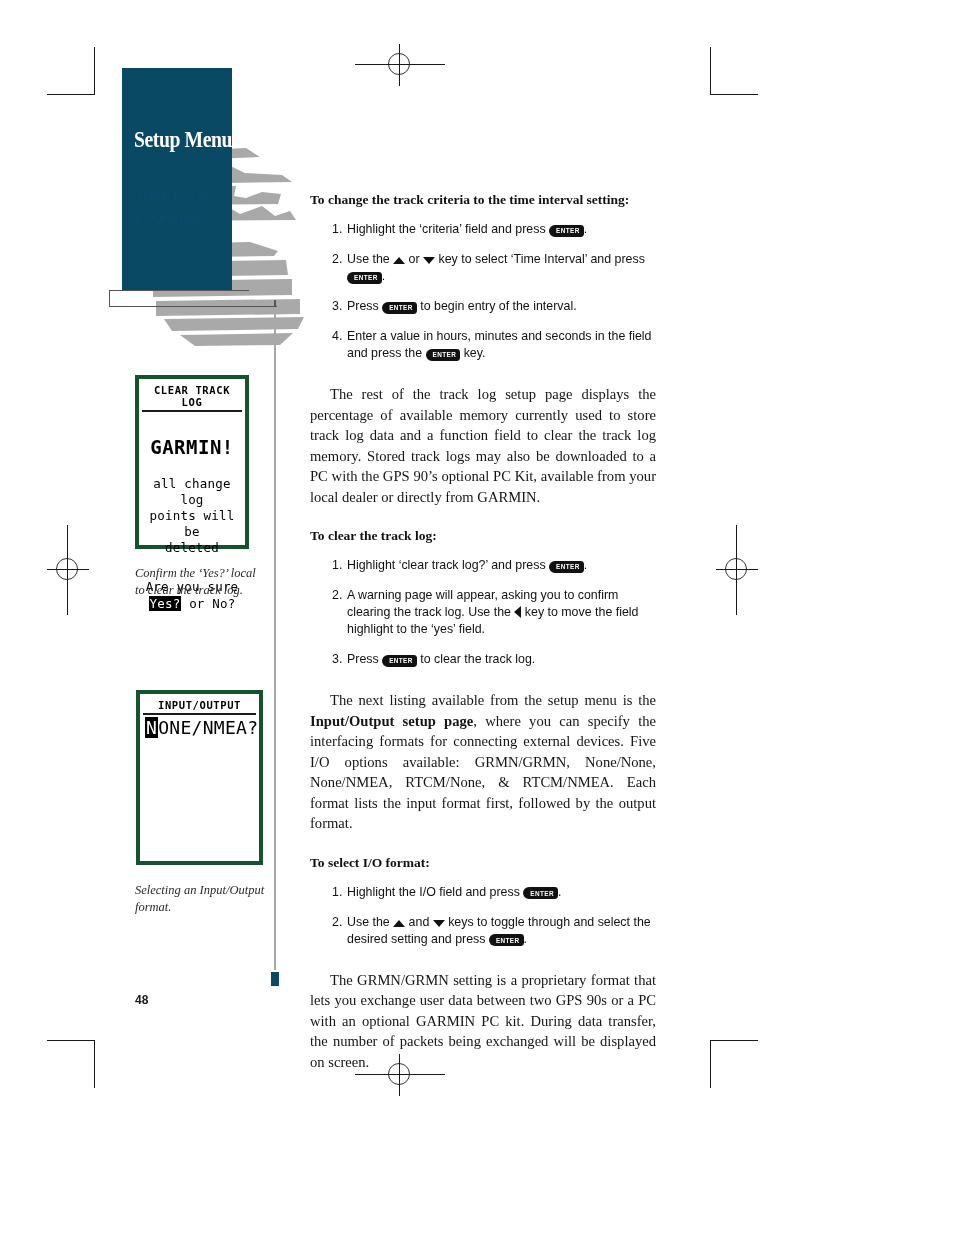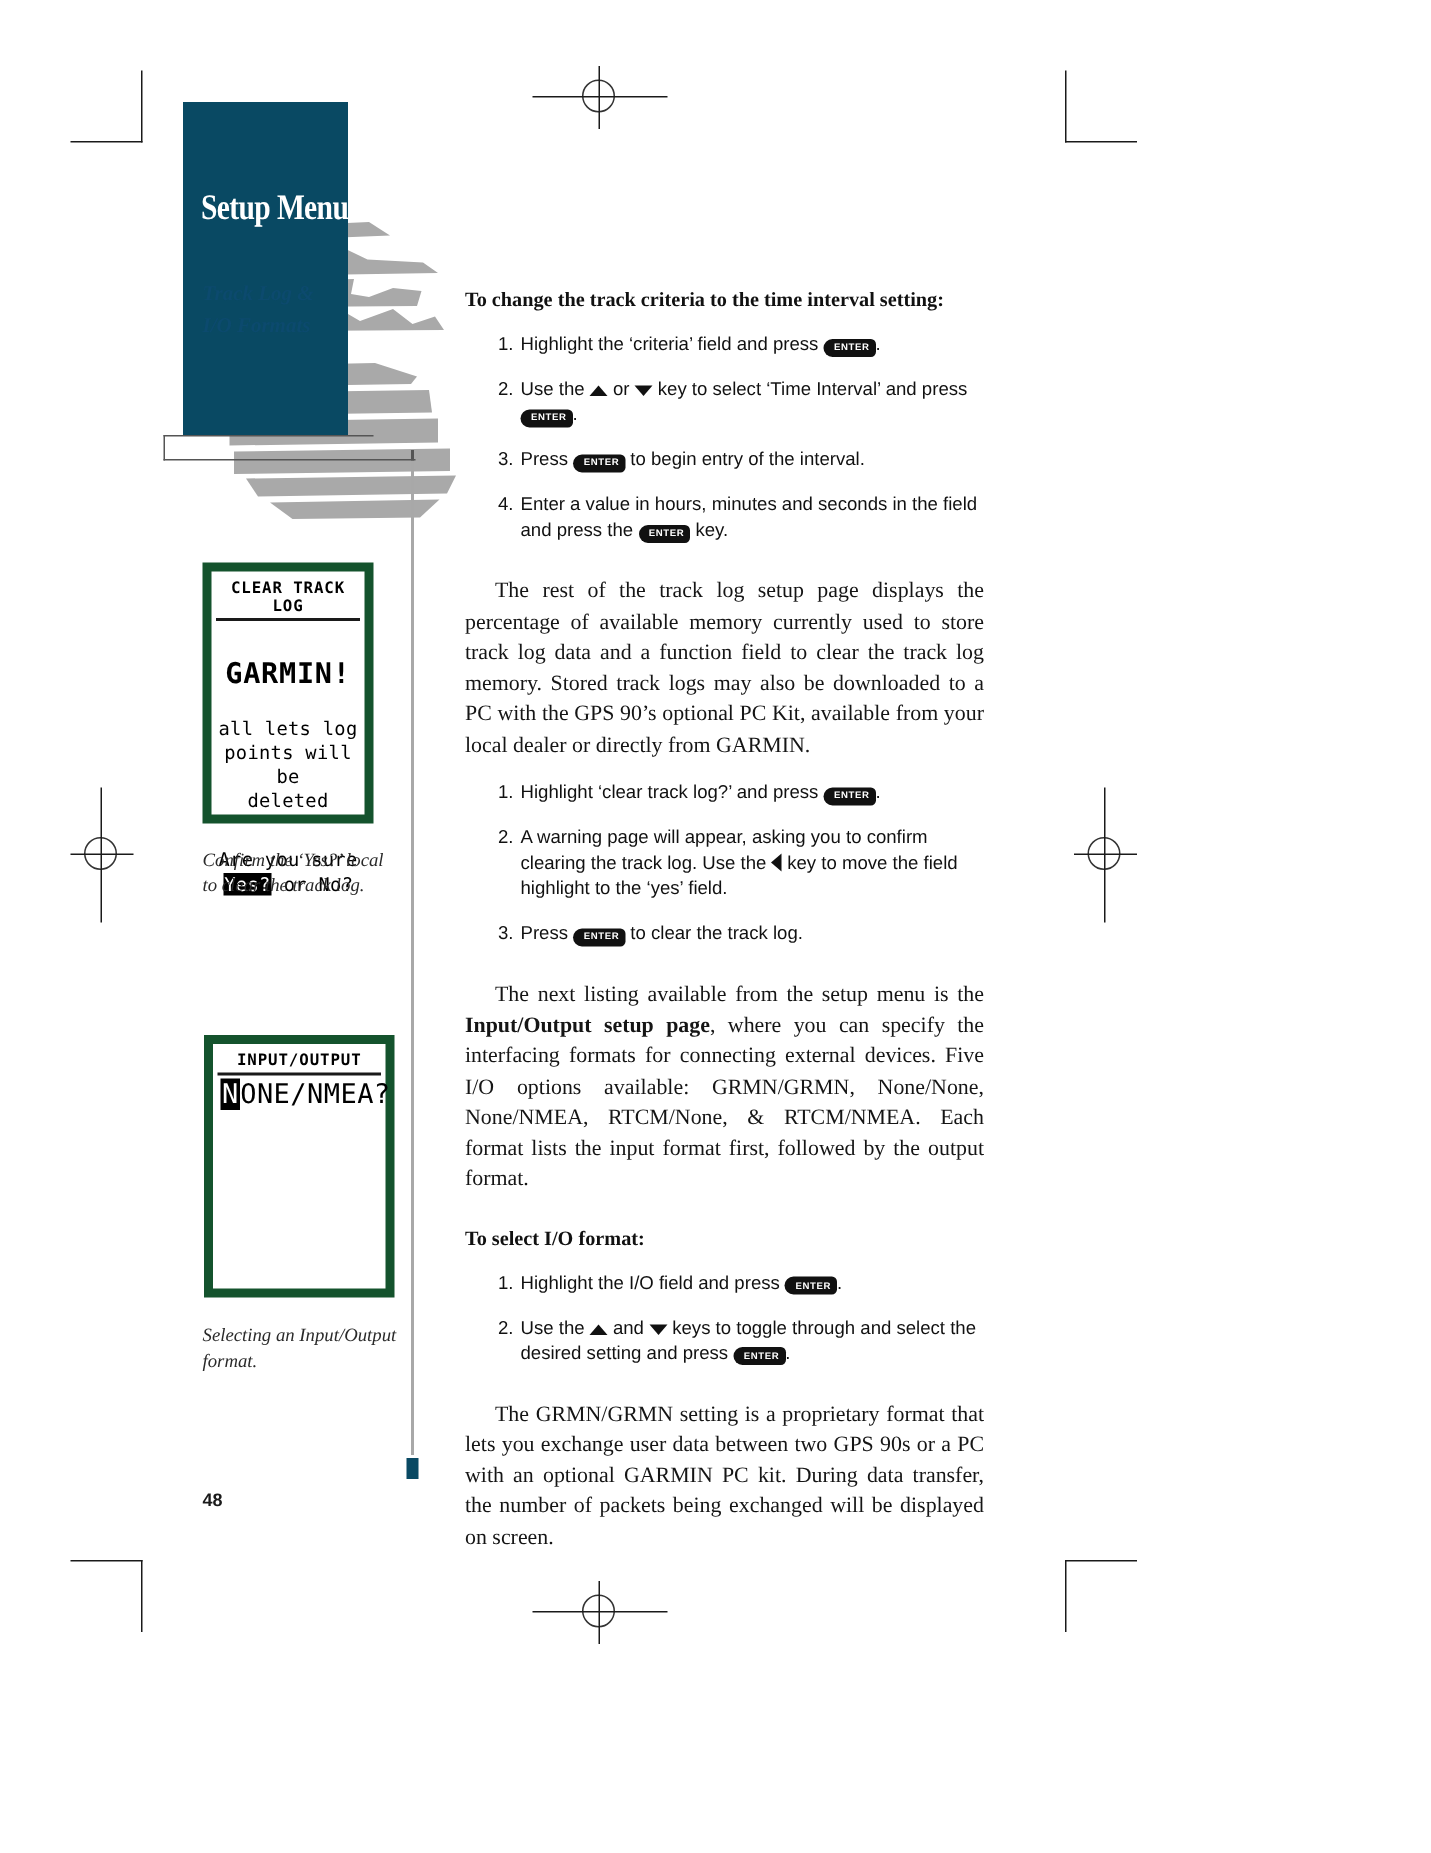--- a/index.html
+++ b/index.html
@@ -134,21 +134,21 @@
     font-family: "Liberation Sans", sans-serif;
     font-size: 12px;
     font-weight: bold;
     color: #1a1a1a;
   }
 
   
   .lcd {
     position: absolute;
     background: #ffffff;
-    border: 6px solid #14532d;
+    border: 4px solid #14532d;
     box-sizing: border-box;
   }
   .lcd-title {
     font-family: "DejaVu Sans Mono", monospace;
     font-weight: bold;
     font-size: 10.5px;
     letter-spacing: 0.6px;
     text-align: center;
     padding: 3px 0 2px 0;
     border-bottom: 2px solid #1a1a1a;
@@ -336,21 +336,21 @@
 
 <div class="margin-rule"></div>
 <div class="margin-rule-top"></div>
 <div class="margin-marker"></div>
 
 <div class="lcd" style="left:135px; top:375px; width:114px; height:174px;">
   <div class="lcd-title">CLEAR TRACK LOG</div>
   <div class="lcd-body">
     <div class="lcd-warning">GARMIN!</div>
     <div class="lcd-msg">
-      <div>all lets log</div>
+      <div>all change log</div>
       <div>points will be</div>
       <div>deleted</div>
     </div>
     <div class="lcd-confirm">
       <div>Are you sure</div>
       <div><span class="inv">Yes?</span><span> or No?</span></div>
     </div>
   </div>
 </div>
 <div class="caption" style="left:135px; top:565px;">Confirm the ‘Yes?’ local to clear the track log.</div>
@@ -382,20 +382,21 @@
       <span class="txt">Press <span class="enter-key">ENTER</span> to begin entry of the interval.</span>
     </div>
     <div class="step">
       <span class="num">4.</span>
       <span class="txt">Enter a value in hours, minutes and seconds in the field and press the <span class="enter-key">ENTER</span> key.</span>
     </div>
   </div>
 
   <div class="para" style="margin-top:22px;">The rest of the track log setup page displays the percentage of available memory currently used to store track log data and a function field to clear the track log memory. Stored track logs may also be downloaded to a PC with the GPS 90’s optional PC Kit, available from your local dealer or directly from GARMIN.</div>
 
+  <div class="head-bold" style="margin-top:21px;">To clear the track log:</div>
   <div class="steps" style="padding-left:22px;">
     <div class="step">
       <span class="num">1.</span>
       <span class="txt">Highlight ‘clear track log?’ and press <span class="enter-key">ENTER</span>.</span>
     </div>
     <div class="step">
       <span class="num">2.</span>
       <span class="txt">A warning page will appear, asking you to confirm clearing the track log. Use the <span class="tri-left"></span> key to move the field highlight to the ‘yes’ field.</span>
     </div>
     <div class="step">

